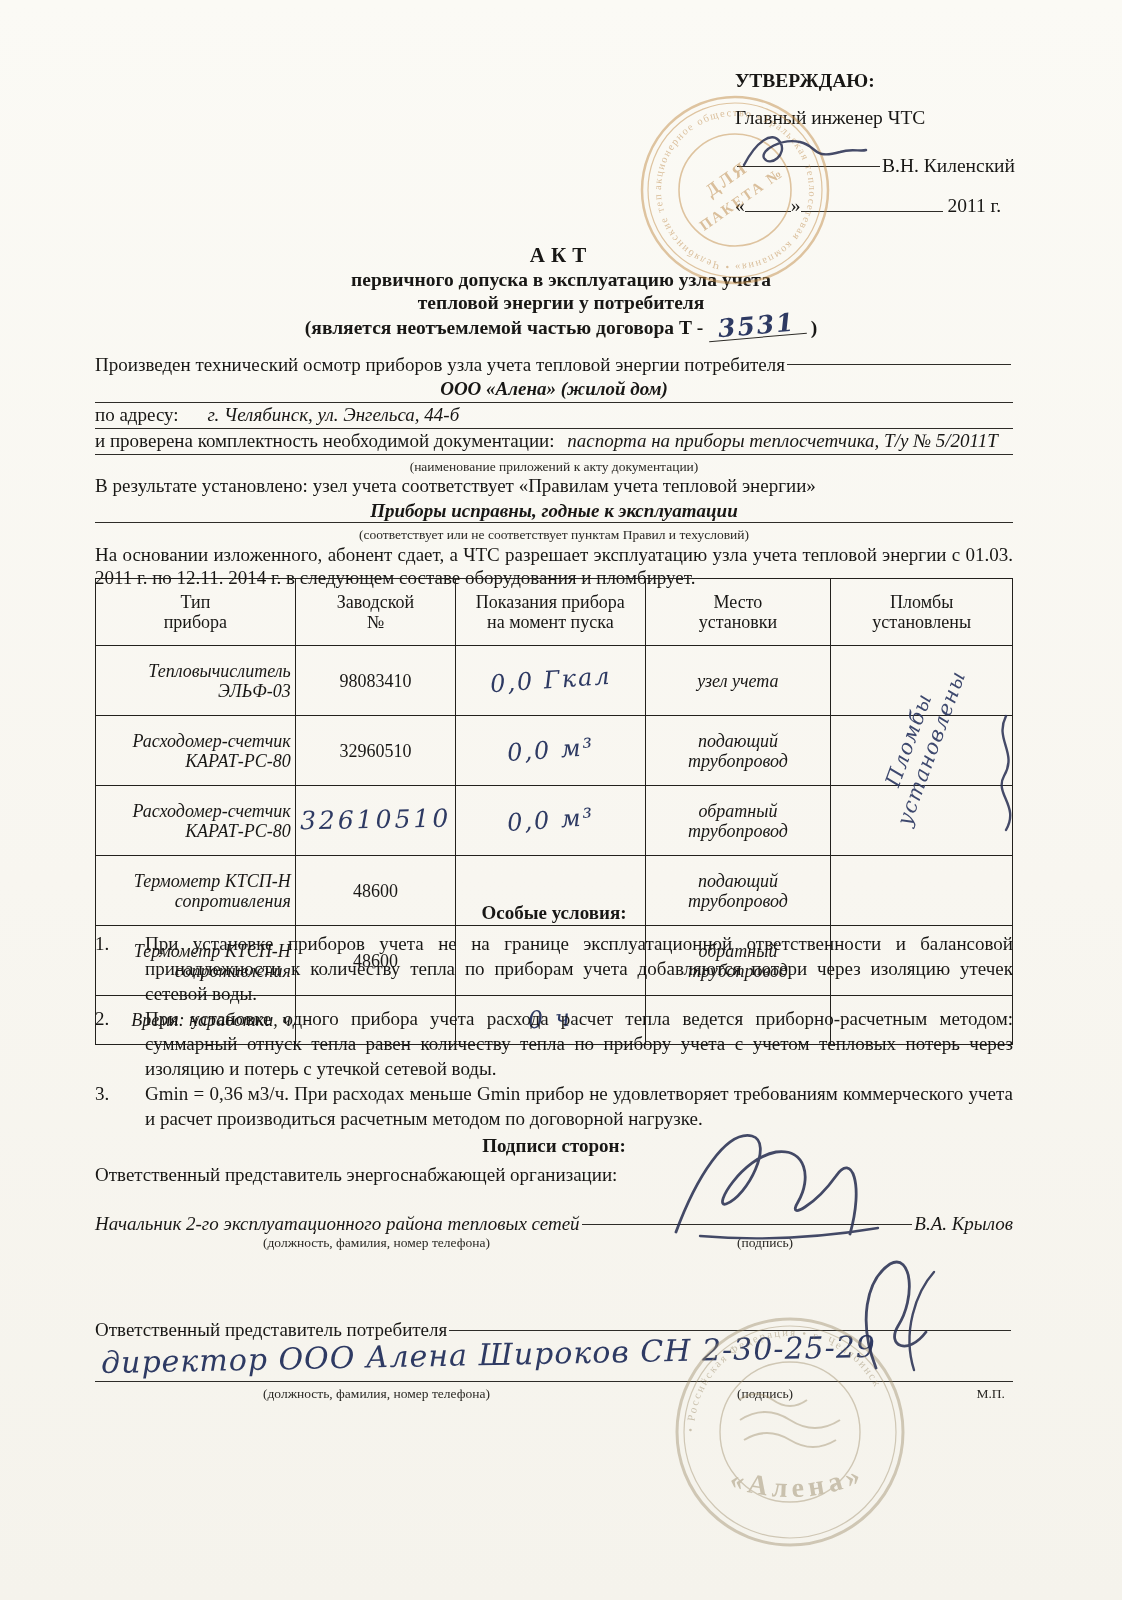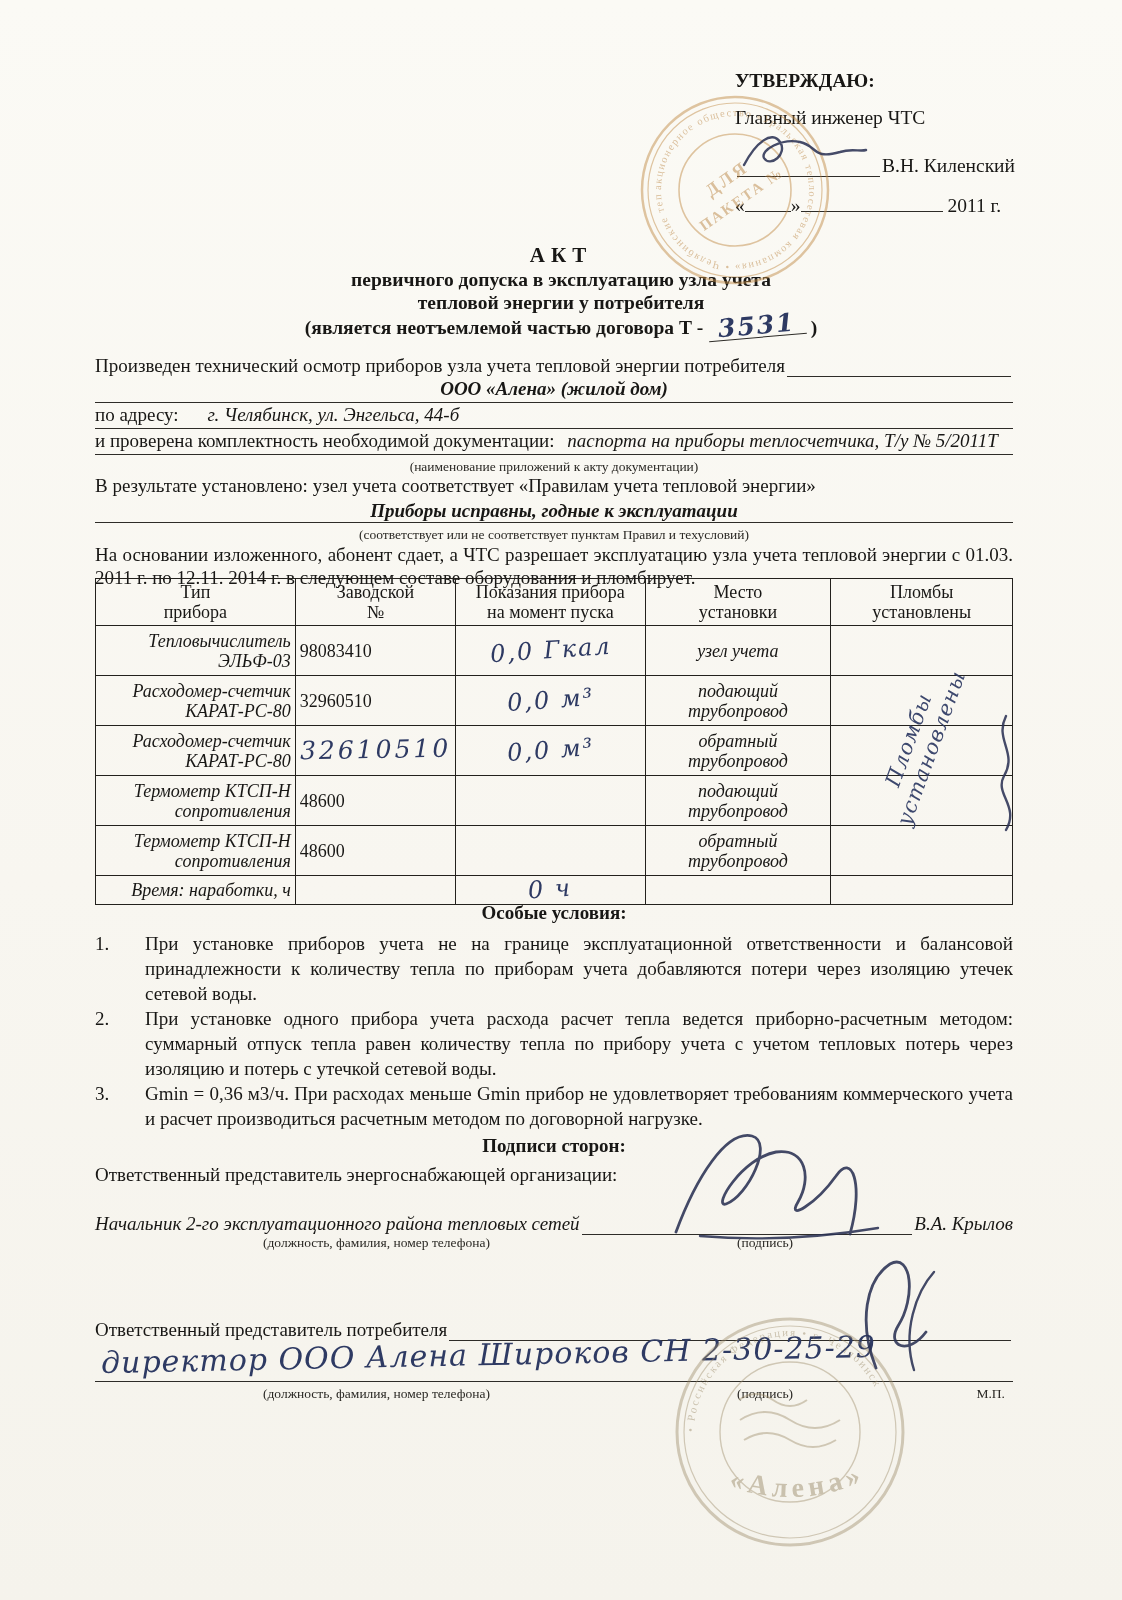--- a/index.html
+++ b/index.html
@@ -6,21 +6,21 @@
   body{
     width:1122px;height:1600px;position:relative;overflow:hidden;
     background:#eceae4;
     font-family:"Liberation Serif",serif;color:#181715;
   }
   .page{position:absolute;inset:0;background:linear-gradient(180deg,#fbfaf5 0%,#f8f6f0 55%,#f5f3ec 100%);}
   .abs{position:absolute}
   .b{font-weight:bold}
   .i{font-style:italic}
   .center{text-align:center}
-  .row{display:flex;align-items:flex-end}
+  .row{display:flex;align-items:center}
   .fill{flex:1;border-bottom:1.4px solid #2e2c28;margin:0 2px}
   .uline{border-bottom:1.4px solid #2e2c28}
   .caption{font-size:13.5px;color:#2a2824}
   .txt{font-size:19px;line-height:23px}
   .hw{font-family:"DejaVu Serif",serif;font-style:italic;color:#2e3a63}
   .gapline{display:inline-block;border-bottom:1.4px solid #2e2c28;height:14px;vertical-align:baseline}
 
   
   #approve{top:70px;left:735px;width:280px;font-size:19.5px}
   #approve .sigrow{margin-top:26px}
@@ -33,24 +33,24 @@
   #contract-no{font-size:25px;display:inline-block;transform:rotate(-5deg);padding:0 10px;letter-spacing:2px}
 
   
   #intro{top:352px;left:95px;width:918px}
   #intro .line{min-height:25px}
   .just{text-align:justify}
 
   
   #meter-table{top:578px;left:95px;width:918px}
   table.ptable{border-collapse:collapse;width:918px;font-size:18px}
-  table.ptable td{border:1.5px solid #23211d;vertical-align:middle;padding:1px 4px;line-height:20px}
+  table.ptable td{border:1.5px solid #23211d;vertical-align:middle;padding:11px 4px;line-height:20px}
   td.hd{text-align:center;height:44px}
   td.c-type{text-align:right;padding-left:14px;font-style:italic}
-  td.c-ser{}
+  td.c-ser{text-align:center}
   td.c-read{text-align:center}
   td.c-place{text-align:center;font-style:italic}
   tr.datarow td{height:47px}
   tr.lastrow td{height:26px}
   .two span{display:block}
   .two span:empty{display:none}
   .hw-read{font-size:24px;letter-spacing:2px;display:inline-block;transform:rotate(-4deg)}
   .hw-ser{font-size:25px;letter-spacing:3px;display:inline-block;transform:rotate(-1deg)}
 
   

